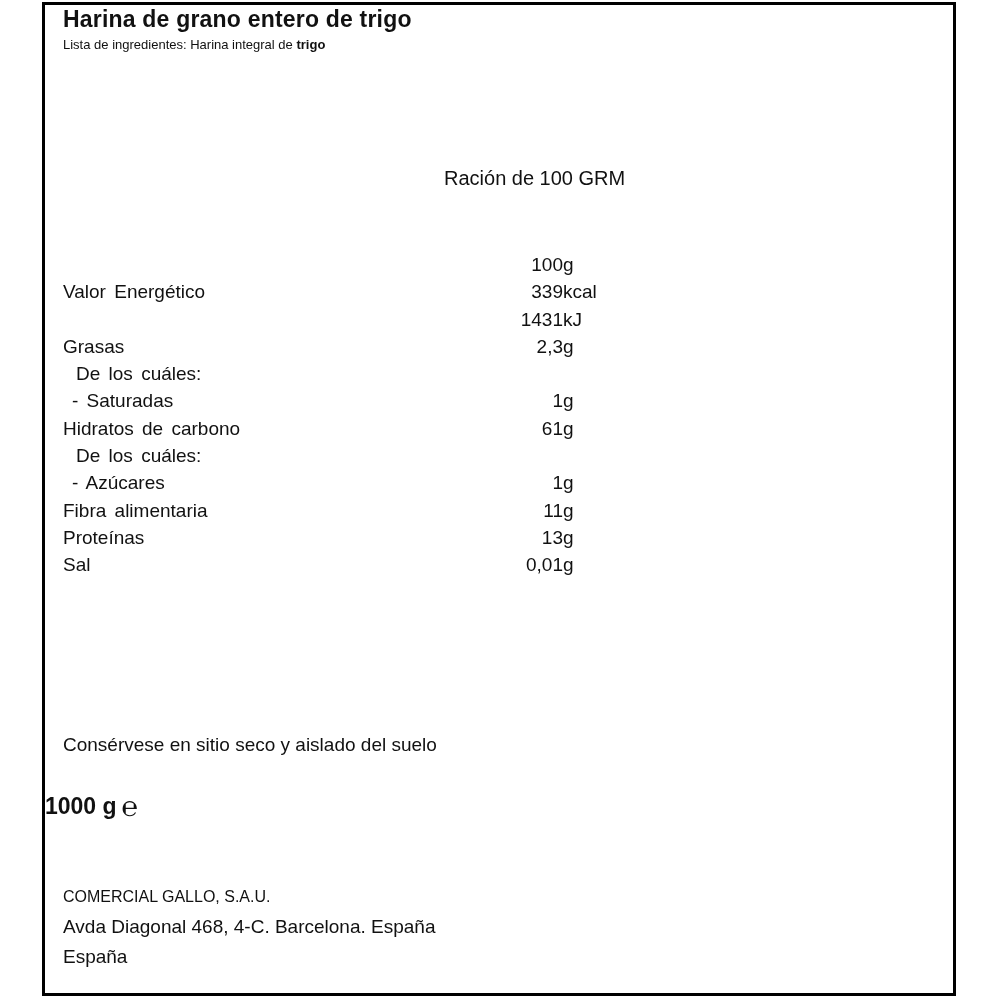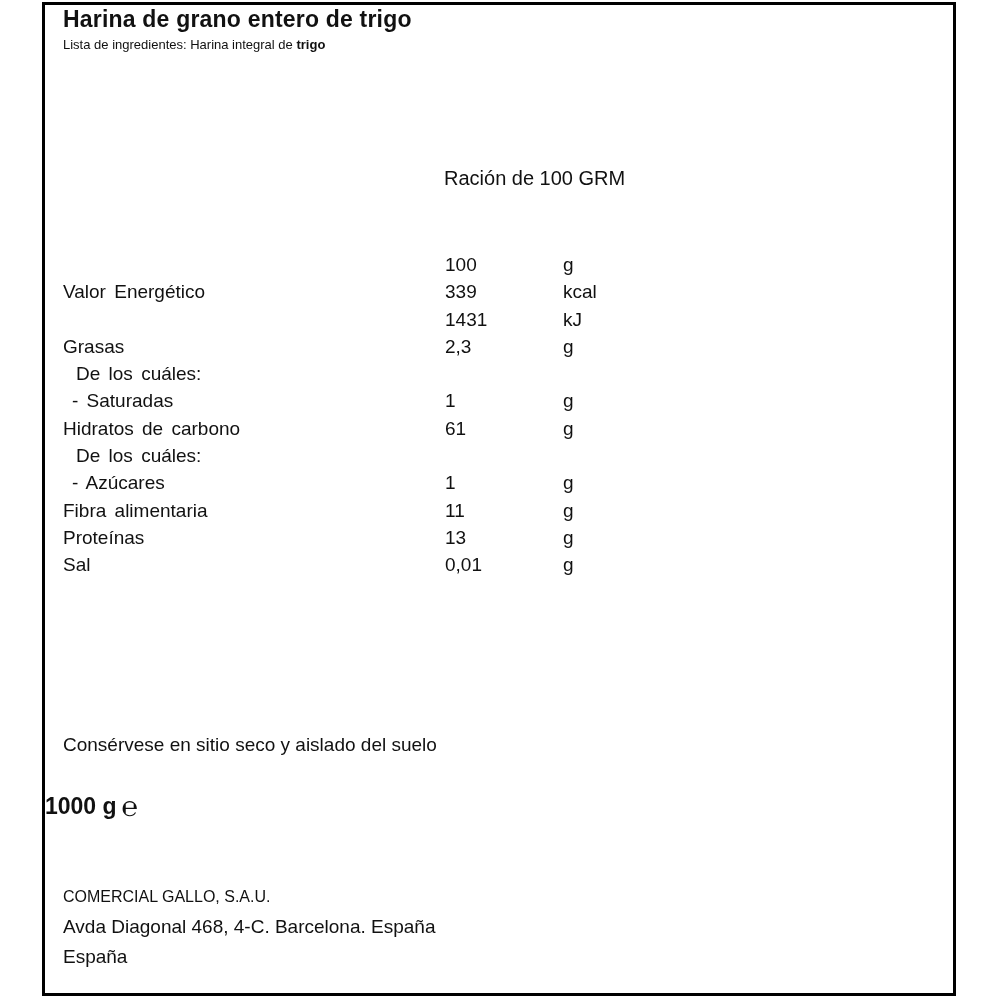--- a/index.html
+++ b/index.html
@@ -34,21 +34,21 @@
   table.nutrition {
     position:absolute; left:18px; top:246px;
     border-collapse:collapse; table-layout:fixed;
     width:560px;
     font-size:19px; line-height:27.3px;
   }
   table.nutrition td { padding:0; overflow:visible; white-space:nowrap; }
   td.lab  { word-spacing:3px;margin-top:41px; }
   td.lab.ind1 { padding-left:13px; }
   td.lab.ind2 { padding-left:9px; }
-  td.val  { }
+  td.val  { text-align:right; }
   td.unit { text-align:left; padding-left:3px; }
   .storage {
     position:absolute; left:18px; top:729px;
     font-size:19px; white-space:nowrap;
   }
   .weight {
     position:absolute; left:0; top:786px;
     font-size:23px; font-weight:bold; white-space:nowrap;
   }
   .esign {

